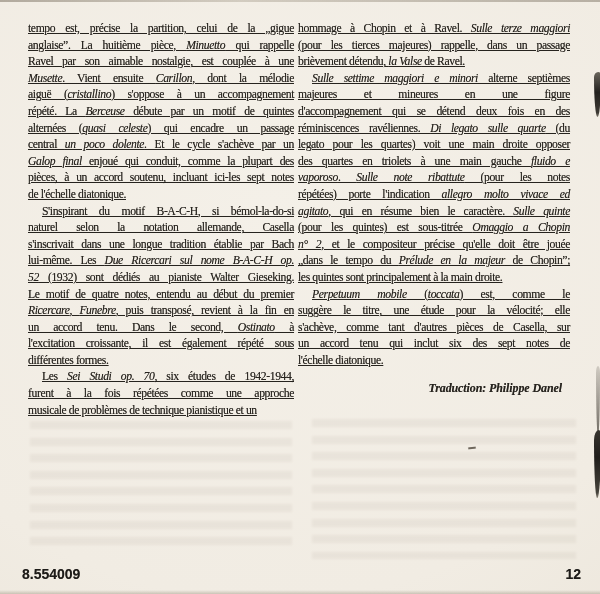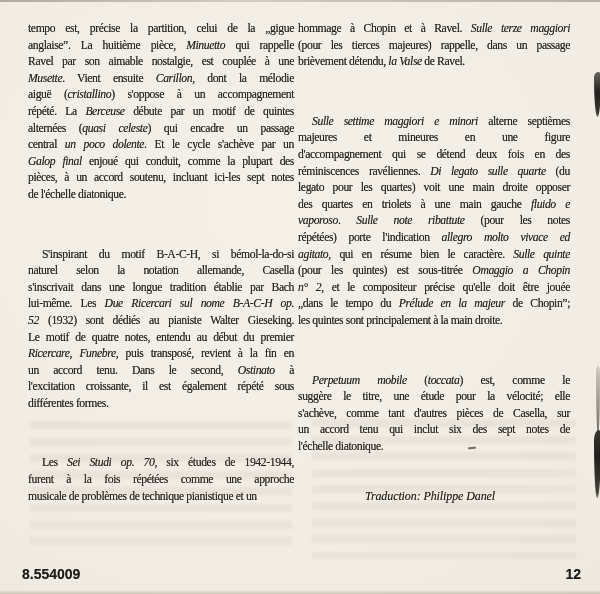--- a/index.html
+++ b/index.html
@@ -17,29 +17,29 @@
   .edge-top{position:absolute;top:0;left:0;width:600px;height:2px;
     background:linear-gradient(to right, rgba(125,115,100,.55), rgba(150,140,122,.35) 40%, rgba(125,115,100,.5));}
   .edge-bottom{position:absolute;bottom:0;left:0;width:600px;height:4px;
     background:linear-gradient(to top, rgba(140,128,108,.38), rgba(140,128,108,0));}
   
   .col{position:absolute;top:21px;font-size:11.7px;letter-spacing:-0.4px;
     text-shadow:0 0 .3px rgba(38,33,27,.55);}
   .col-left{left:28px;width:266px;}
   .col-right{left:298px;width:272px;}
   .para{margin:0;}
-  .para.indent .line:first-child{text-indent:14px;margin-top:43px;}
+  .para.indent .line:first-child{text-indent:14px;}
   .line{
     height:16.6px;line-height:16.6px;white-space:normal;
-    text-align:justify;text-align-last:justify;
+    text-align:justify;text-align-last:justify;text-decoration:underline;
   }
   .line.last{text-align-last:left;}
   .translator{
-    margin-top:34px;padding-right:8px;text-align:center;
-    font-style:italic;font-weight:normal;font-size:12px;letter-spacing:-0.1px;
+    margin-top:12px;padding-right:8px;text-align:right;
+    font-style:italic;font-weight:bold;font-size:12px;letter-spacing:-0.1px;
   }
   
   .footer span{
     position:absolute;top:566px;
     font-family:"Liberation Sans","DejaVu Sans",sans-serif;
     font-weight:bold;font-size:14px;color:#1d1b18;
     text-shadow:0 0 .3px rgba(29,27,24,.5);
   }
   .catalog{left:22px;}
   .pagenum{right:19px;}

